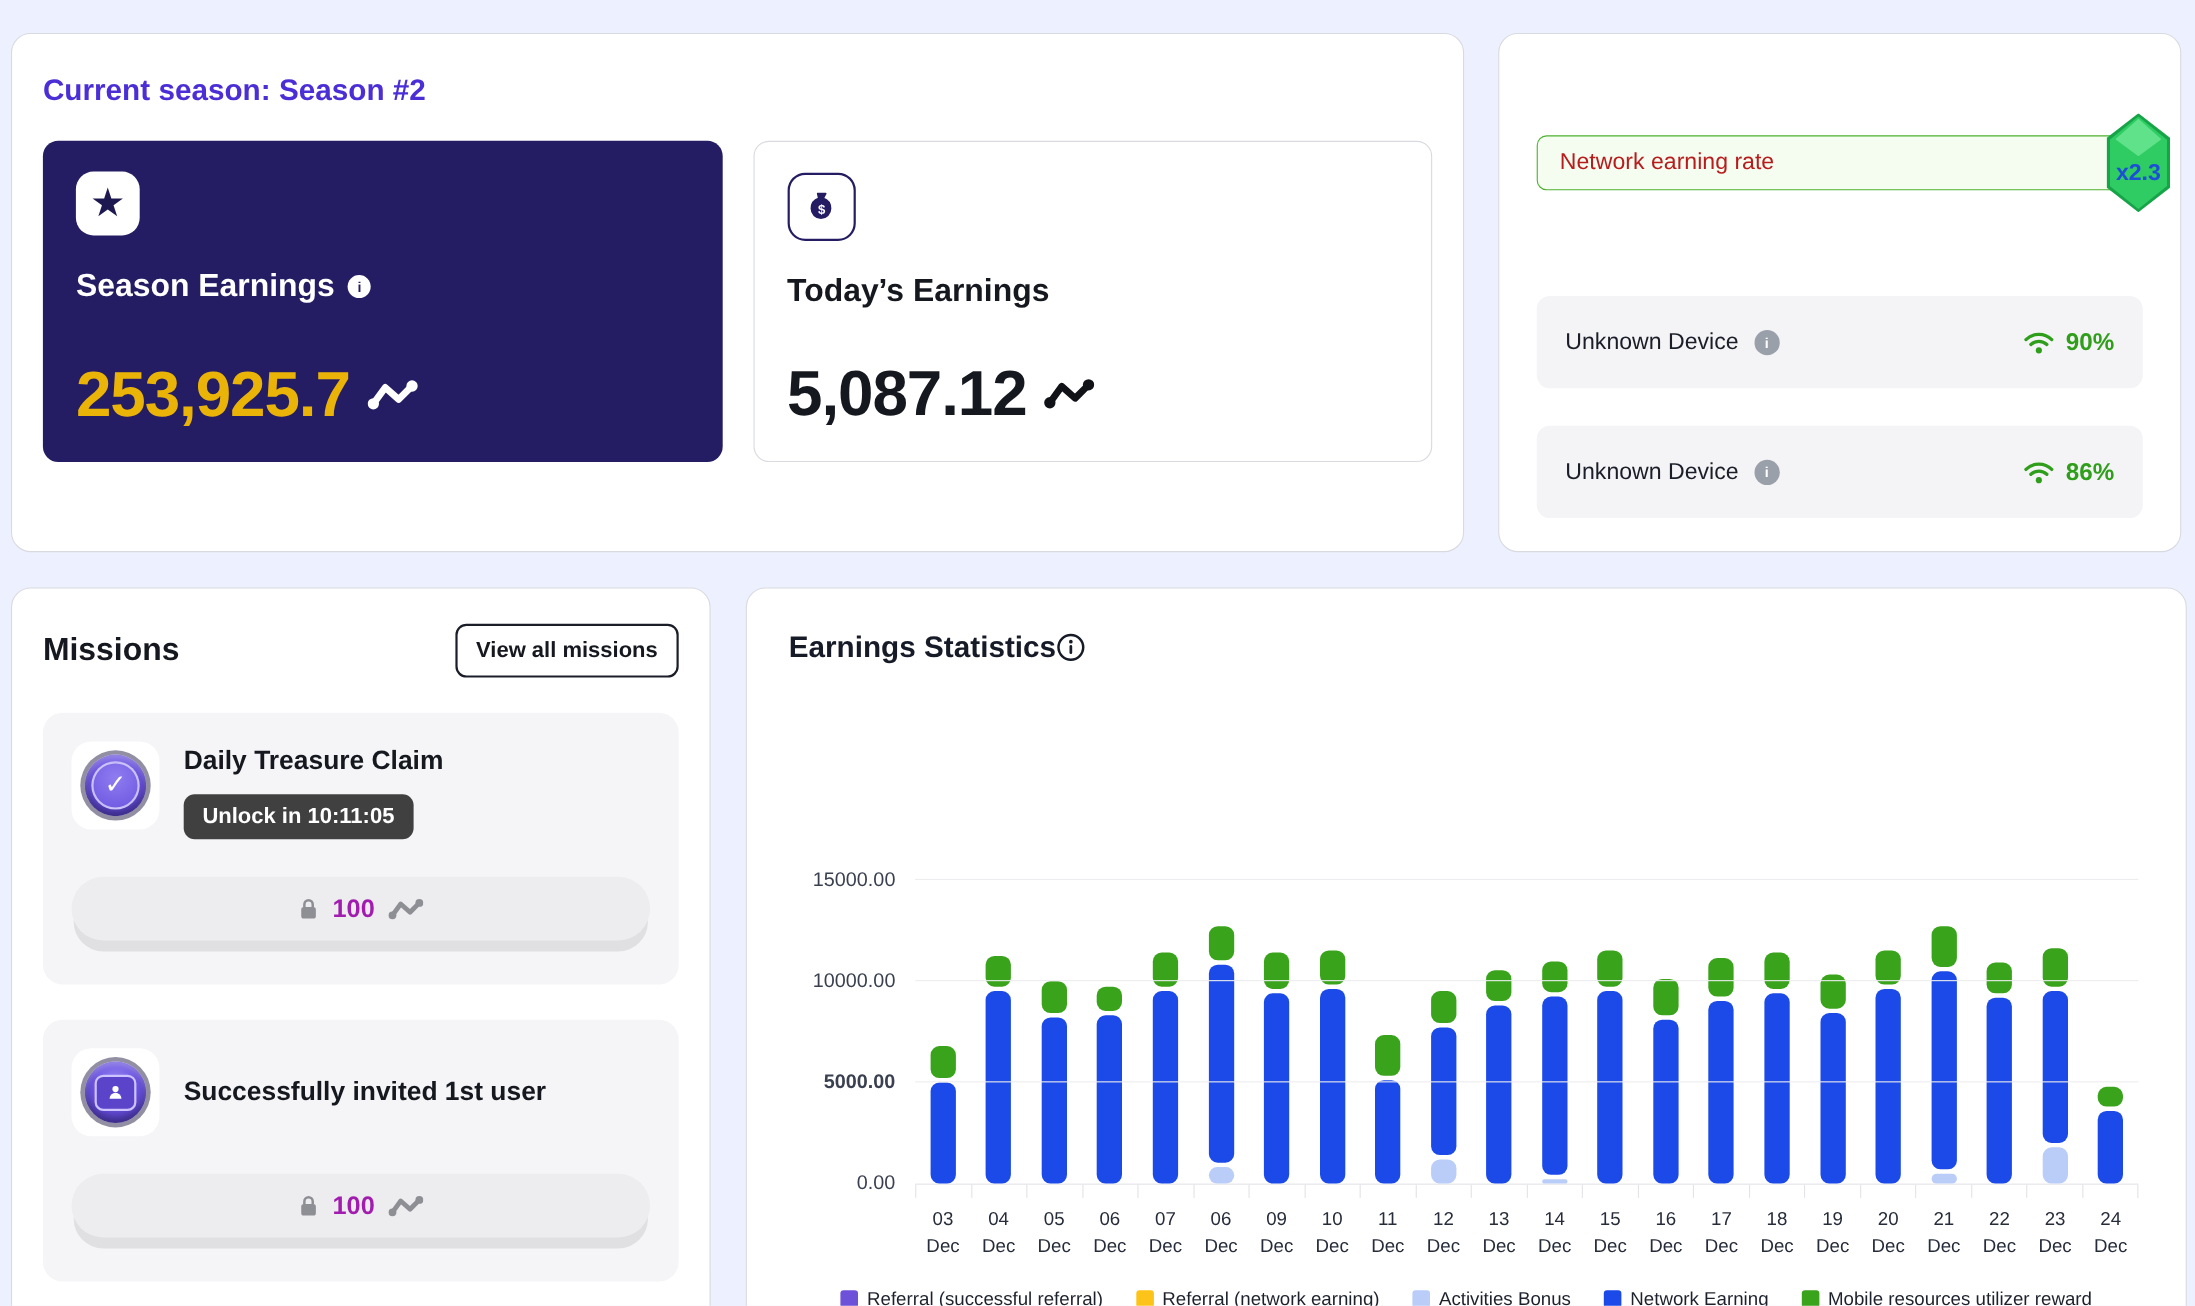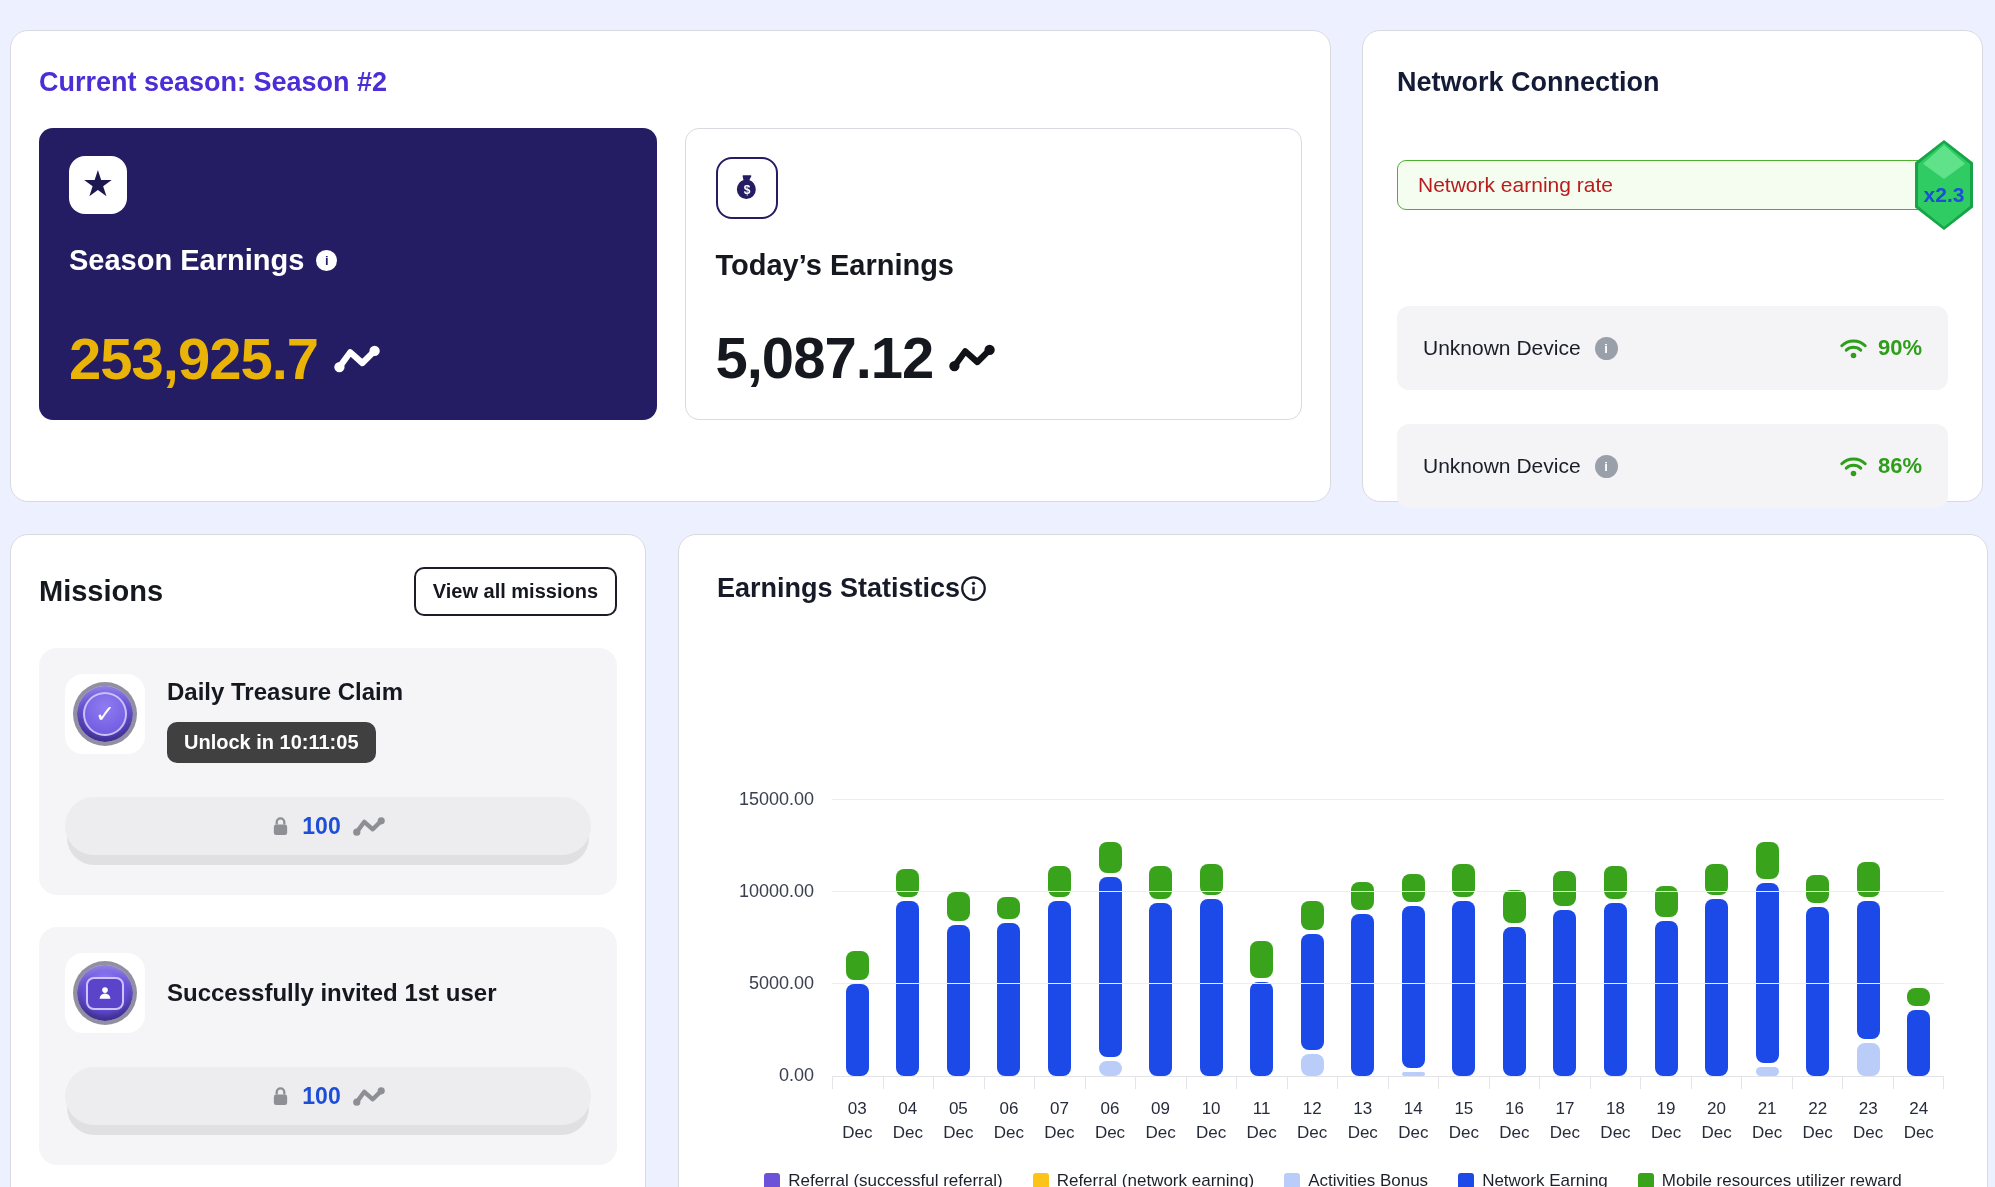--- a/index.html
+++ b/index.html
@@ -80,21 +80,21 @@
   .check-glyph{color:#ffffff;font-size:24px;font-weight:700;line-height:1;}
   .bubble{width:34px;height:29px;border:2px solid #cdc3ff;border-radius:8px;background:#5b44c9;
     display:flex;align-items:center;justify-content:center;}
   .mission-info{padding-top:4px;}
   .mission-title{font-size:24px;font-weight:700;color:#16181f;}
   .unlock-pill{display:inline-block;margin-top:16px;background:#404040;color:#ffffff;
     border-radius:10px;padding:9px 17px;font-size:20px;font-weight:700;}
   .unlock-pill:empty{display:none;}
   .reward-btn{margin:34px 0 14px 0;height:58px;border-radius:30px;background:#ededef;
     box-shadow:0 12px 0 -2px #e0e0e3;border:none;width:100%;cursor:pointer;
-    display:flex;align-items:center;justify-content:center;gap:12px;color:#1d4ed8;
+    display:flex;align-items:center;justify-content:center;gap:12px;color:#a21caf;
     font-size:23px;font-weight:700;font-family:inherit;}
   
   #card-stats{left:678px;top:534px;width:1310px;height:740px;padding:28px 38px;}
   .stats-header{display:flex;align-items:center;gap:0;margin-top:10px;}
   .stats-title{font-size:27px;font-weight:700;color:#171b28;}
   .plot{position:relative;height:322px;margin:150px 5px 0 115px;}
   .gridline{position:absolute;left:0;right:0;height:1.5px;background:#ededf0;}
   .ylab{position:absolute;right:calc(100% + 18px);font-size:18px;color:#3a4050;white-space:nowrap;}
   .bars{position:absolute;inset:0;display:flex;align-items:flex-end;}
   .bar-col{flex:1;display:flex;flex-direction:column;justify-content:flex-end;align-items:center;
@@ -151,21 +151,20 @@
           <circle cx="4" cy="17" r="3.8" fill="#101218"></circle>
             <circle cx="30" cy="5" r="3.8" fill="#101218"></circle>
         </svg>
       </div>
     </div>
 
   </div>
 </div>
 
 <div class="card" id="card-network">
-  <div class="net-title">Network Connection</div>
 
   <div class="rate-box">
     <span class="rate-label">Network earning rate</span>
     <div class="hex-badge">
       <div class="hex hex-outer"></div>
       <div class="hex hex-inner"></div>
       <div class="hex-facet"></div>
       <div class="hex-text">x2.3</div>
     </div>
   </div>
@@ -372,21 +371,21 @@
         <div class="bar-col">
           <div class="seg" style="height: 18px; background: rgb(58, 163, 28);"></div>
           <div class="seg" style="height: 66px; background: rgb(27, 74, 232);"></div>
         </div>
       </div>
   <div class="gridline" style="bottom: 276px;"></div>
       <div class="ylab" style="bottom: 266px;">15000.00</div>
       <div class="gridline" style="bottom: 184px;"></div>
       <div class="ylab" style="bottom: 174px;">10000.00</div>
       <div class="gridline" style="bottom: 92px;"></div>
-      <div class="ylab" style="bottom: 82px;">5000.00</div>
+      <div class="ylab" style="bottom: 82px; font-weight: bold;">5000.00</div>
       <div class="ylab" style="bottom: -10px;">0.00</div>
     </div>
   <div class="axis-strip" id="axis-strip">
       <div class="tick"></div>
       <div class="tick"></div>
       <div class="tick"></div>
       <div class="tick"></div>
       <div class="tick"></div>
       <div class="tick"></div>
       <div class="tick"></div>

